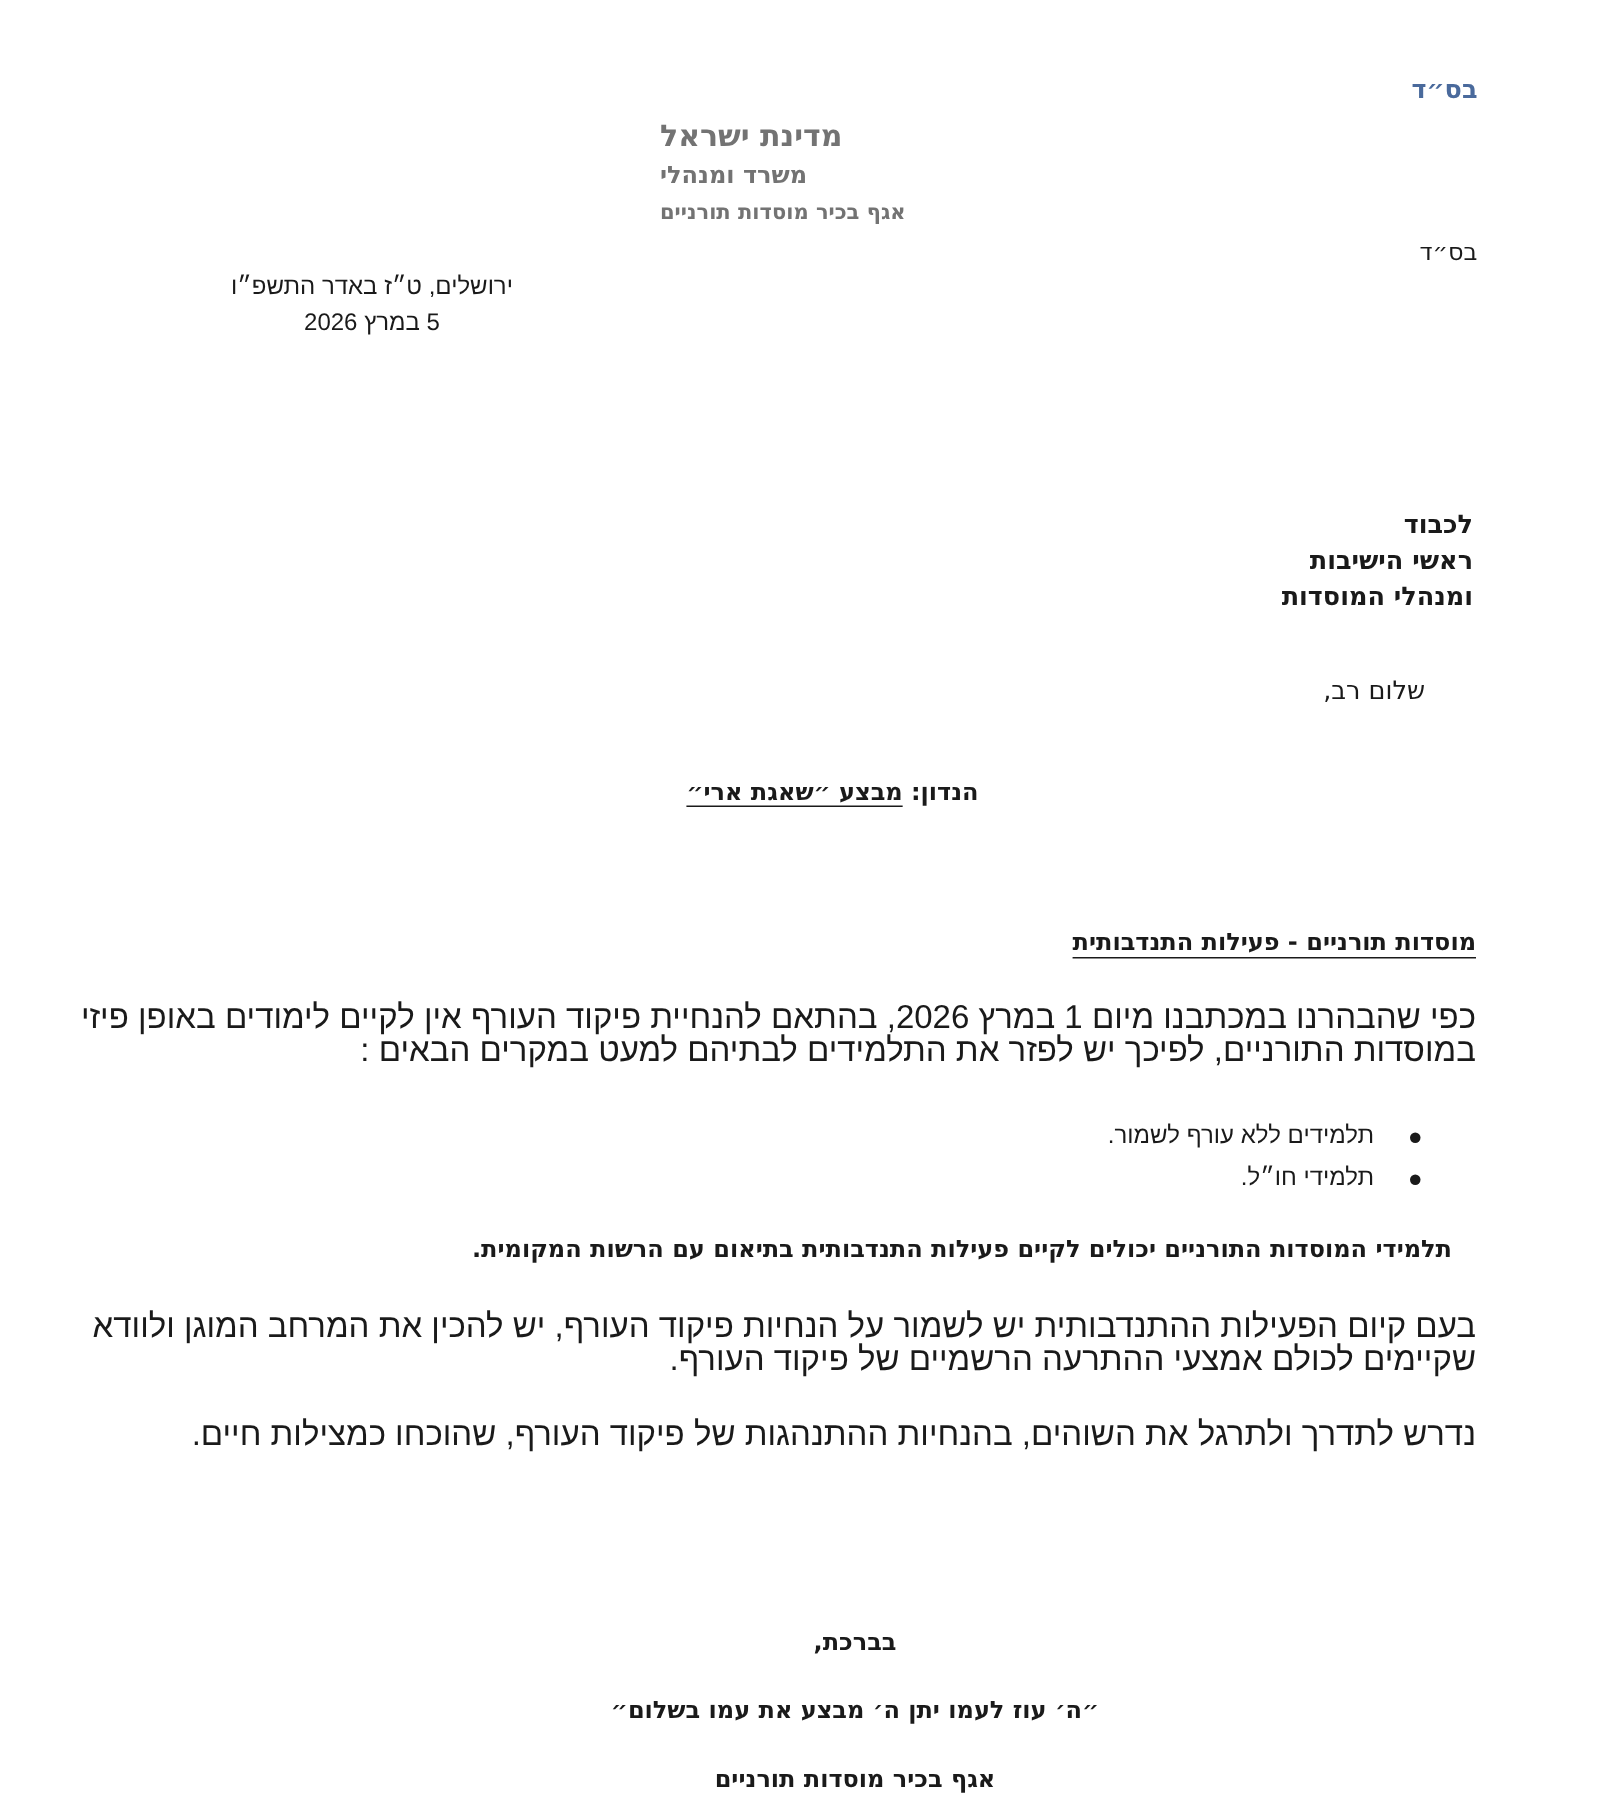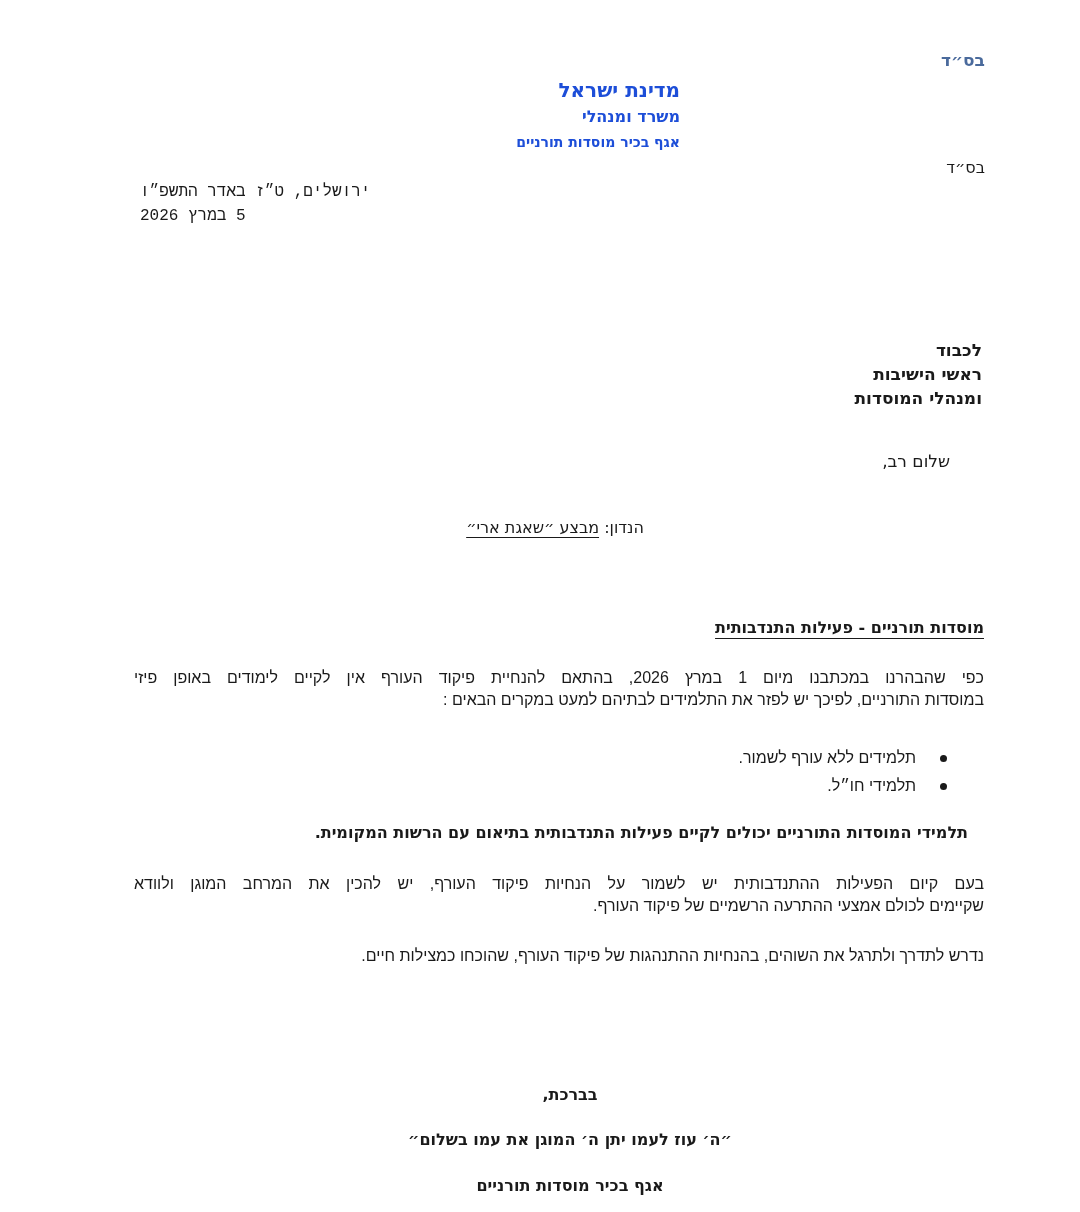--- a/index.html
+++ b/index.html
@@ -21,77 +21,77 @@
     
     .bsd-top {
       right: 95px; top: 50px;
       font-size: 17px; font-weight: bold;
       color: #4a6a9c;
     }
     
     .letterhead {
       position: absolute;
       left: 440px; width: 240px; top: 76px;
-      text-align: right;
-      color: #1d4ed8;
+      text-align: left;
+      color: #737373;
       font-weight: bold;
     }
     .lh-1 { font-size: 20px; line-height: 28px; }
     .lh-2 { font-size: 16px; line-height: 26px; }
     .lh-3 { font-size: 14px; line-height: 24px; }
 
     .bsd-second {
       right: 95px; top: 158px;
       font-size: 16px; color: #1a1a1a;
     }
     .date-block {
       position: absolute;
-      left: 140px; top: 180px;
+      left: 128px; top: 180px;
       width: 240px;
-      text-align: left;
+      text-align: center;
       font-size: 16px;
       line-height: 24px;
-      font-family: Liberation Mono, monospace;
+      font-family: Liberation Sans, sans-serif;
     }
 
     .addressee {
       position: absolute;
       right: 98px; top: 338px;
       font-weight: bold;
       font-size: 17px;
       line-height: 24px;
       text-align: right;
     }
 
     .greeting {
       right: 130px; top: 451px;
       font-size: 17px; font-weight: normal;
     }
 
     .subject {
       position: absolute;
       left: 440px; top: 518px; width: 230px;
       text-align: center;
-      font-size: 16px; font-weight: normal;
+      font-size: 16px; font-weight: bold;
       white-space: nowrap;
     }
     .subject .sub-val { text-decoration: underline; text-underline-offset: 4px; }
 
     .section-title {
       right: 96px; top: 618px;
       font-size: 16px; font-weight: bold;
       text-decoration: underline;
       text-underline-offset: 5px;
     }
 
     .para {
       position: absolute;
       right: 96px;
       width: 850px;
-      font-size: 16px;
+      font-size: 22px;
       line-height: 22px;
       text-align: right;
       font-family: "Liberation Sans", sans-serif;
     }
     .para .line { display: block; white-space: nowrap; }
     .p1 { top: 667px; }
     .p1 .line:first-child { text-align: justify; text-align-last: justify; }
 
     .bullets {
       position: absolute;
@@ -188,14 +188,14 @@
 <div class="para p2">
   <span class="line">בעם קיום הפעילות ההתנדבותית יש לשמור על הנחיות פיקוד העורף, יש להכין את המרחב המוגן ולוודא</span>
   <span class="line">שקיימים לכולם אמצעי ההתרעה הרשמיים של פיקוד העורף.</span>
 </div>
 
 <div class="para p3">
   <span class="line">נדרש לתדרך ולתרגל את השוהים, בהנחיות ההתנהגות של פיקוד העורף, שהוכחו כמצילות חיים.</span>
 </div>
 
 <div class="closing cl-1">בברכת,</div>
-<div class="closing cl-2">״ה׳ עוז לעמו יתן ה׳ המוגן את עמו בשלום״</div>
+<div class="closing cl-2">״ה׳ עוז לעמו יתן ה׳ מבצע את עמו בשלום״</div>
 <div class="closing cl-3">אגף בכיר מוסדות תורניים</div>
 
 </body></html>

